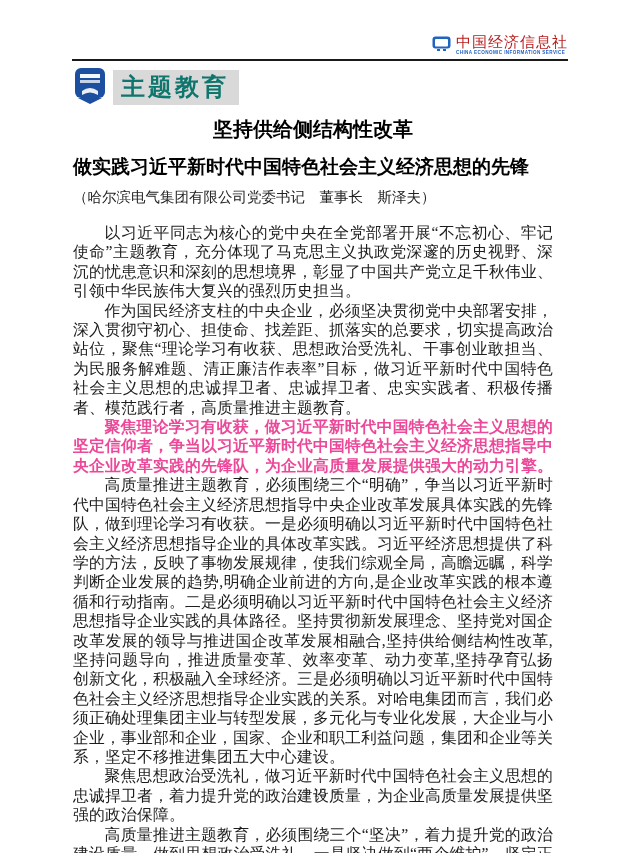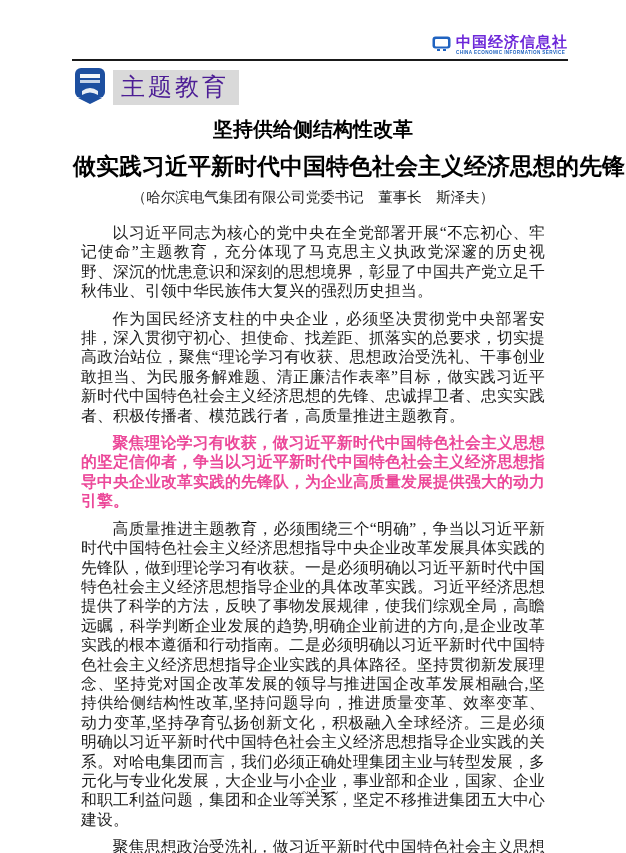--- a/index.html
+++ b/index.html
@@ -18,59 +18,59 @@
     position:absolute; left:72px; top:34px; width:496px;
     border-bottom:2px solid #1a1a1a;
     padding-bottom:3px;
     display:flex; justify-content:flex-end; align-items:flex-end;
   }
   .logo { display:flex; align-items:flex-start; gap:5px; }
   .logo-icon { margin-top:2px; }
   .logo-col { display:flex; flex-direction:column; align-items:flex-start; }
   .logo-cn {
     font-family:"Liberation Sans","DejaVu Sans",sans-serif;
-    font-weight:bold; font-size:15px; line-height:16px;
-    color:#6d28d9; letter-spacing:1px; white-space:nowrap;
+    font-weight:normal; font-size:15px; line-height:16px;
+    color:#b91c1c; letter-spacing:1px; white-space:nowrap;
   }
   .logo-en {
     font-family:"Liberation Sans","DejaVu Sans",sans-serif;
     font-weight:bold; font-size:4.6px; line-height:6px;
     color:#2063c0; letter-spacing:0.4px; white-space:nowrap;
   }
 
   
   .badge-row {
     position:absolute; left:74px; top:68px;
     display:flex; align-items:center; gap:7px; height:38px;
   }
   .badge-label {
     font-family:"Liberation Sans","DejaVu Sans",sans-serif;
-    font-weight:normal; font-size:24px; line-height:30px;
-    color:#4c1d95; background:#d9d9d9;
+    font-weight:bold; font-size:24px; line-height:30px;
+    color:#0f766e; background:#d9d9d9;
     padding:2px 10px 3px 8px; letter-spacing:3px; white-space:nowrap;
   }
 
   
   .content { position:absolute; left:73px; top:112px; width:480px; }
   .kicker-title {
     font-family:"Liberation Sans","DejaVu Sans",sans-serif;
     font-weight:bold; font-size:20px; line-height:26px;
     text-align:center; color:#000; margin:4px 0 11px 0; white-space:nowrap;
   }
   .main-title {
     font-family:"Liberation Sans","DejaVu Sans",sans-serif;
-    font-weight:bold; font-size:23px; line-height:27px;
+    font-weight:bold; font-size:19px; line-height:27px;
     color:#000; margin:0 0 8px 0; white-space:nowrap;
   }
   .byline {
-    text-align:center; font-size:14.5px; line-height:18px;
+    text-align:left; font-size:14.5px; line-height:18px;
     color:#222; margin:8px 0 17px 0; white-space:nowrap;
   }
   .body-text p.para {
-    margin:8px; font-size:15.8px; line-height:19.4px;
+    margin:0; font-size:15.8px; line-height:19.4px;
     text-align:justify; text-indent:2em;
     letter-spacing:0.2px; color:#1d1d1d;
   }
   .body-text p.para.bold { font-weight:bold; color:#ec4899; }
 
   
   .footer {
     position:absolute; left:15px; right:0; top:786px;
     text-align:center; font-size:12px; color:#222; letter-spacing:1px;
   }
@@ -109,21 +109,21 @@
     </span>
     <span class="badge-label">主题教育</span>
   </div>
 
   <div class="content">
     <div class="kicker-title">坚持供给侧结构性改革</div>
     <div class="main-title">做实践习近平新时代中国特色社会主义经济思想的先锋</div>
     <div class="byline">（哈尔滨电气集团有限公司党委书记　董事长　斯泽夫）</div>
     <div class="body-text">
         <p class="para">以习近平同志为核心的党中央在全党部署开展“不忘初心、牢记使命”主题教育，充分体现了马克思主义执政党深邃的历史视野、深沉的忧患意识和深刻的思想境界，彰显了中国共产党立足千秋伟业、引领中华民族伟大复兴的强烈历史担当。</p>
-        <p class="para">作为国民经济支柱的中央企业，必须坚决贯彻党中央部署安排，深入贯彻守初心、担使命、找差距、抓落实的总要求，切实提高政治站位，聚焦“理论学习有收获、思想政治受洗礼、干事创业敢担当、为民服务解难题、清正廉洁作表率”目标，做实践习近平新时代中国特色社会主义经济思想的先锋、忠诚捍卫者、忠实实践者、积极传播者、模范践行者，高质量推进主题教育。</p>
+        <p class="para">作为国民经济支柱的中央企业，必须坚决贯彻党中央部署安排，深入贯彻守初心、担使命、找差距、抓落实的总要求，切实提高政治站位，聚焦“理论学习有收获、思想政治受洗礼、干事创业敢担当、为民服务解难题、清正廉洁作表率”目标，做习近平新时代中国特色社会主义思想的忠诚捍卫者、忠诚捍卫者、忠实实践者、积极传播者、模范践行者，高质量推进主题教育。</p>
         <p class="para bold">聚焦理论学习有收获，做习近平新时代中国特色社会主义思想的坚定信仰者，争当以习近平新时代中国特色社会主义经济思想指导中央企业改革实践的先锋队，为企业高质量发展提供强大的动力引擎。</p>
         <p class="para">高质量推进主题教育，必须围绕三个“明确”，争当以习近平新时代中国特色社会主义经济思想指导中央企业改革发展具体实践的先锋队，做到理论学习有收获。一是必须明确以习近平新时代中国特色社会主义经济思想指导企业的具体改革实践。习近平经济思想提供了科学的方法，反映了事物发展规律，使我们综观全局，高瞻远瞩，科学判断企业发展的趋势,明确企业前进的方向,是企业改革实践的根本遵循和行动指南。二是必须明确以习近平新时代中国特色社会主义经济思想指导企业实践的具体路径。坚持贯彻新发展理念、坚持党对国企改革发展的领导与推进国企改革发展相融合,坚持供给侧结构性改革,坚持问题导向，推进质量变革、效率变革、动力变革,坚持孕育弘扬创新文化，积极融入全球经济。三是必须明确以习近平新时代中国特色社会主义经济思想指导企业实践的关系。对哈电集团而言，我们必须正确处理集团主业与转型发展，多元化与专业化发展，大企业与小企业，事业部和企业，国家、企业和职工利益问题，集团和企业等关系，坚定不移推进集团五大中心建设。</p>
         <p class="para">聚焦思想政治受洗礼，做习近平新时代中国特色社会主义思想的忠诚捍卫者，着力提升党的政治建设质量，为企业高质量发展提供坚强的政治保障。</p>
         <p class="para">高质量推进主题教育，必须围绕三个“坚决”，着力提升党的政治建设质量，做到思想政治受洗礼。一是坚决做到“两个维护”。坚定正确政治方向，切实把</p>
       </div>
   </div>
 
   <div class="footer">~ 15 ~</div>
 
 </div>

